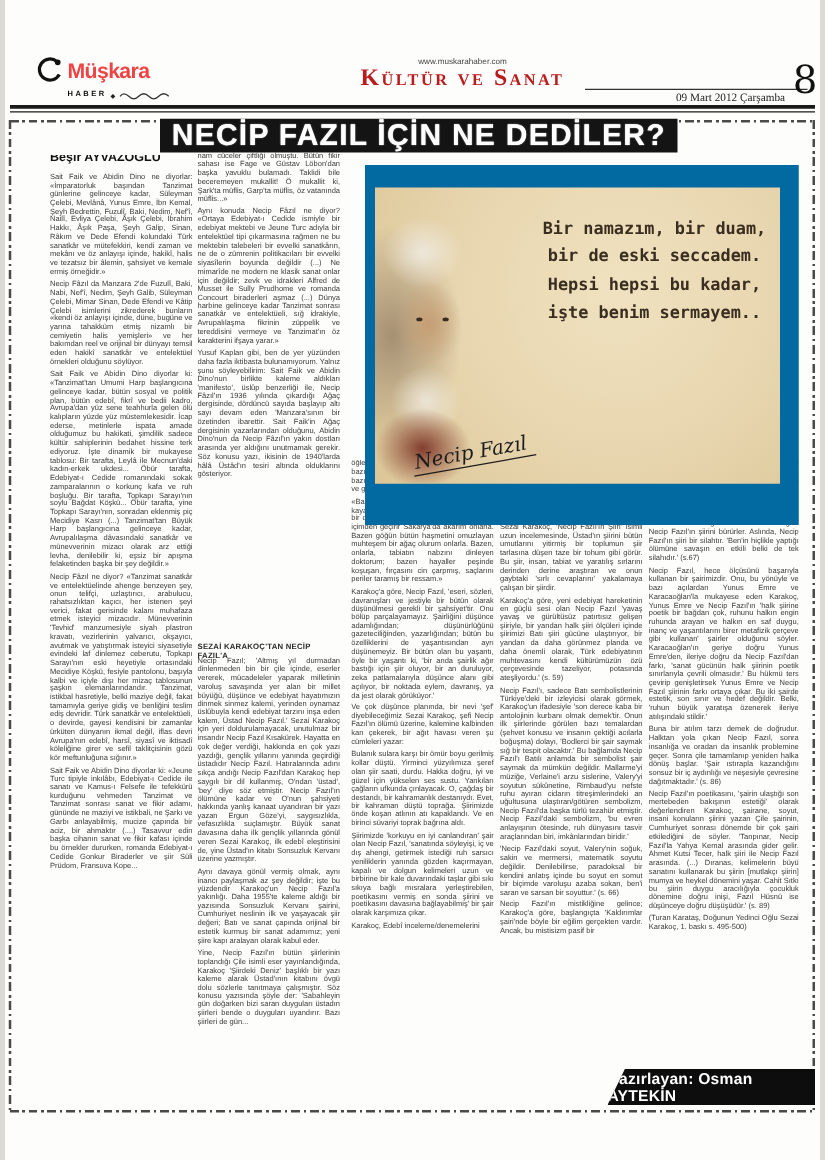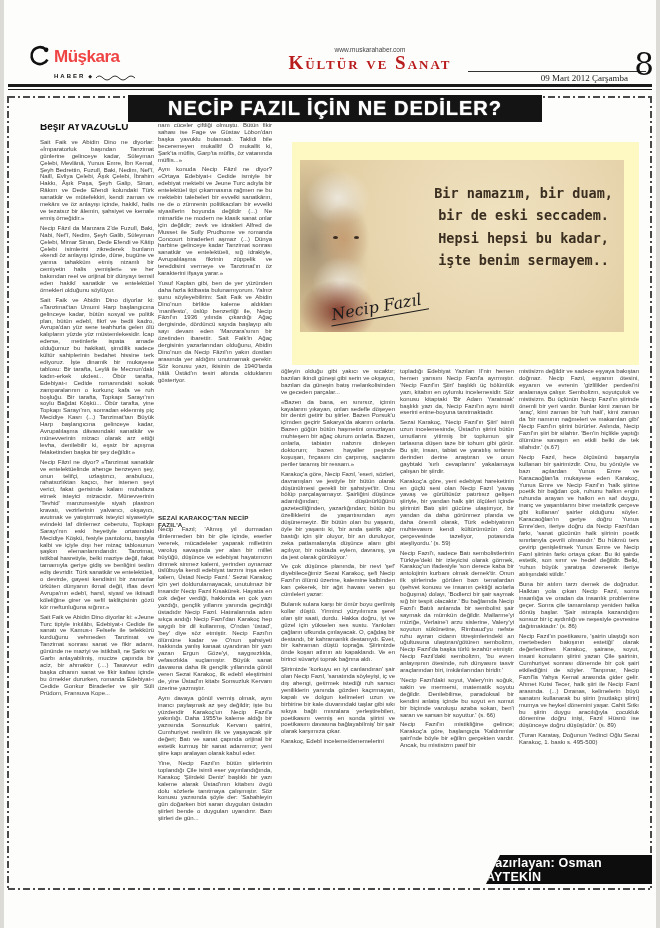--- a/index.html
+++ b/index.html
@@ -26,24 +26,24 @@
   .rule-thick{position:absolute;left:8px;width:644px;height:3px;background:#1a1a1a;}
   .rule-thin{position:absolute;left:8px;width:644px;height:1px;background:#1a1a1a;}
   
   .ddh{position:absolute;height:2px;
        background:repeating-linear-gradient(90deg,#4a4a4a 0 7px,transparent 7px 10px,#4a4a4a 10px 12px,transparent 12px 15px);}
   .ddv{position:absolute;width:2px;
        background:repeating-linear-gradient(180deg,#4a4a4a 0 7px,transparent 7px 10px,#4a4a4a 10px 12px,transparent 12px 15px);}
   
   #headline{position:absolute;left:128px;top:95px;width:414px;height:27px;background:#141414;
        color:#fff;display:flex;align-items:center;justify-content:center;
-       font-size:20px;font-weight:bold;letter-spacing:1px;z-index:5;
+       font-size:24px;font-weight:bold;letter-spacing:1px;z-index:5;
        text-shadow:0 0 1px #fff;}
   
-  #photo{position:absolute;left:292px;top:142px;width:347px;height:223px;background:#fef9c3;z-index:2;}
+  #photo{position:absolute;left:292px;top:132px;width:347px;height:288px;background:#0369a1;z-index:2;}
   #photo-inner{position:absolute;left:8px;top:18px;right:15px;bottom:33px;
        background:radial-gradient(circle at 60% 35%,#f0e2c0 0%,#e7d5ae 55%,#dcc697 100%);overflow:hidden;}
   #portrait{position:absolute;left:0;top:0;width:42%;height:100%;
        background:
          radial-gradient(55px 45px at 28% 88%,rgba(126,54,40,.95) 0%,rgba(126,54,40,0) 70%),
          radial-gradient(42px 40px at 30% 72%,rgba(236,230,216,.95) 0%,rgba(236,230,216,0) 68%),
          radial-gradient(36px 48px at 32% 46%,rgba(198,157,114,.95) 0%,rgba(198,157,114,0) 72%),
          radial-gradient(46px 40px at 28% 22%,rgba(238,233,222,.95) 0%,rgba(238,233,222,0) 70%),
          radial-gradient(70px 110px at 10% 50%,rgba(90,70,55,.45) 0%,rgba(90,70,55,0) 80%);}
   #portrait .eye{position:absolute;width:5px;height:3px;background:#3a2c20;border-radius:50%;}

